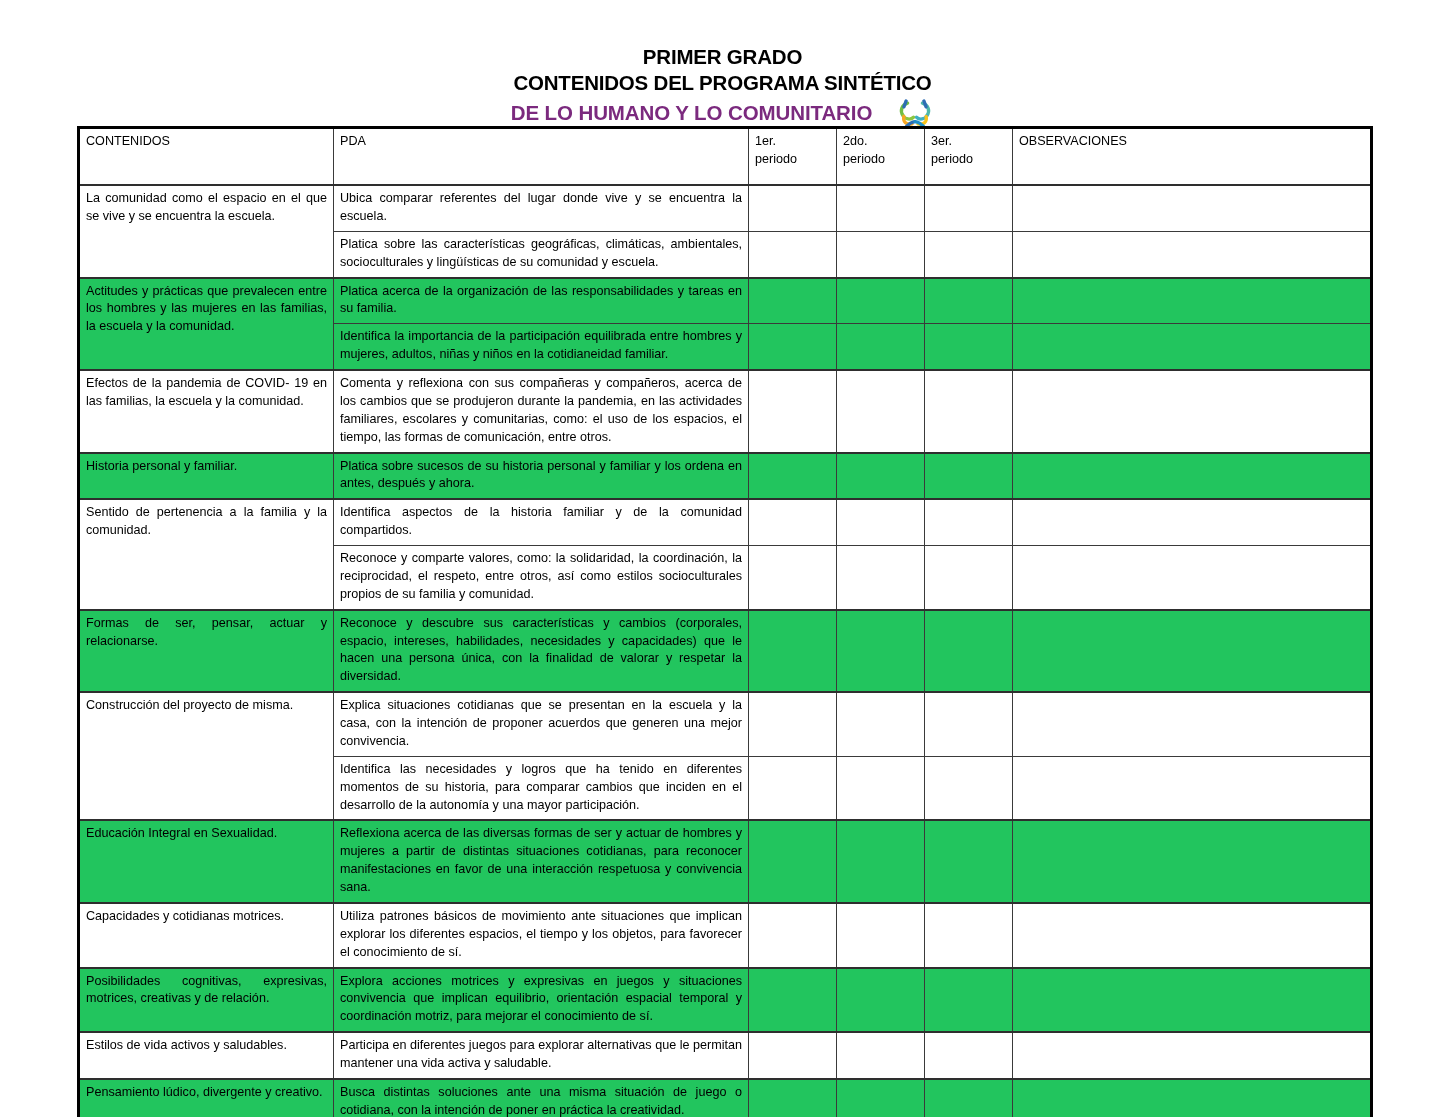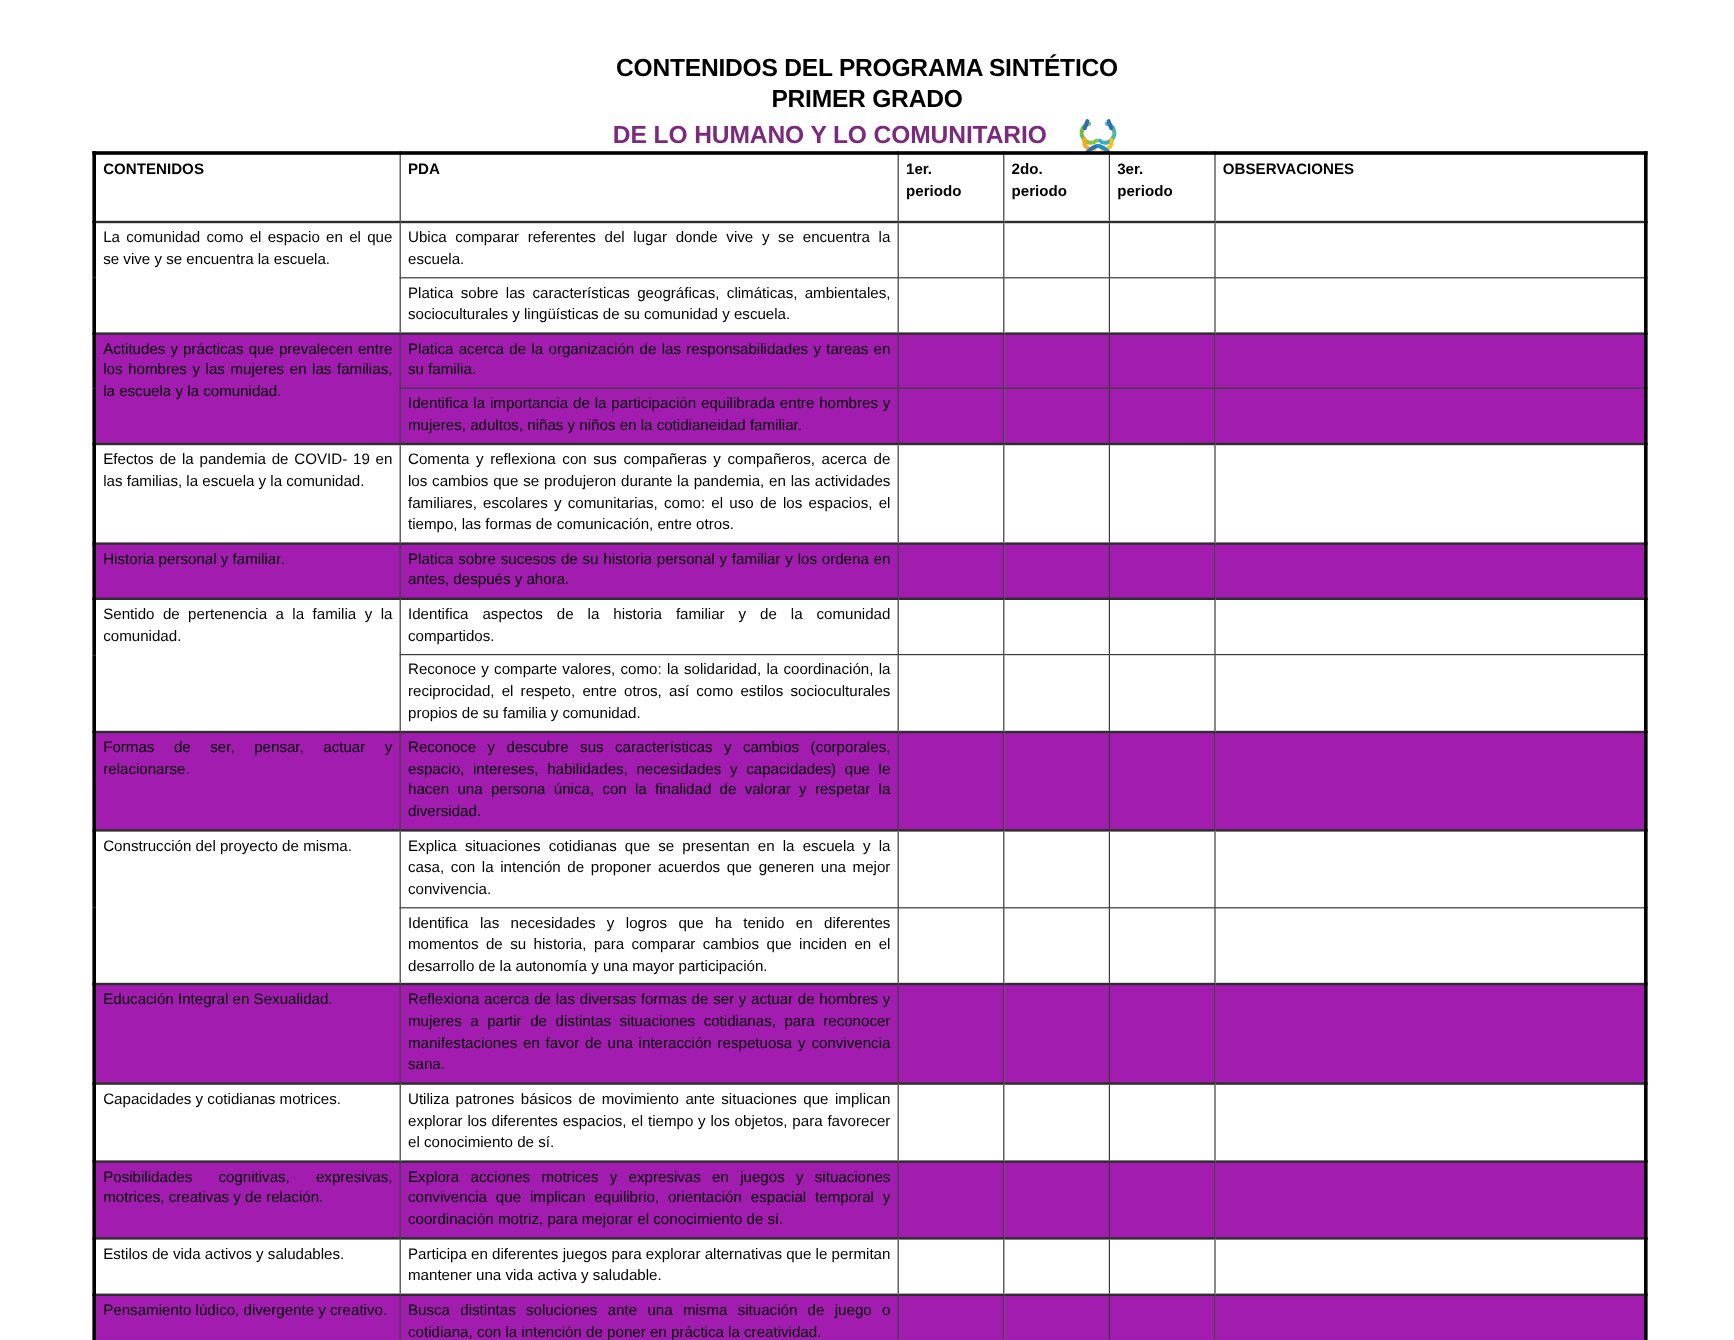--- a/index.html
+++ b/index.html
@@ -60,57 +60,57 @@
     padding:4px 6px 5px 6px;
     font-size:12.6px;
     line-height:1.42;
     text-align:justify;
     text-justify:inter-word;
     hyphens:none;
     background:#ffffff;
   }
   thead th{
     border:3px solid #000;
-    font-weight:bold;
+    font-weight:normal;
     font-size:17px;
     text-align:center;
     vertical-align:middle;
     padding:6px 4px;
     line-height:1.25;
     height:46px;
   }
   
   col.c-cont{width:255px;}
   col.c-pda{width:415px;}
   col.c-p1{width:88px;}
   col.c-p2{width:88px;}
   col.c-p3{width:88px;}
   col.c-obs{width:359px;}
 
   td.cell-cont{text-align:justify;}
   td.cell-pda{text-align:justify;}
   td.cell-per, td.cell-obs{text-align:left;}
 
   
-  tr.shade td{background:#a21caf;}
+  tr.shade td{background:#22c55e;}
 
   
   tr.group-start td{border-top:2.5px solid #2e2e2e;}
   tbody tr:last-child td{border-bottom:3px solid #000;}
 
   td.mid{vertical-align:middle;}
 </style>
 </head>
 <body>
 
 <div class="page">
 
   <div class="title-block">
+    <div class="title-line">PRIMER GRADO</div>
     <div class="title-line">CONTENIDOS DEL PROGRAMA SINTÉTICO</div>
-    <div class="title-line">PRIMER GRADO</div>
     <div class="subtitle-row">
       <span class="title-accent">DE LO HUMANO Y LO COMUNITARIO</span>
       <span class="logo">
         <svg viewBox="0 0 100 92" width="38" height="34" aria-hidden="true">
 
           <path d="M30 14 C14 18, 8 36, 18 48" fill="none" stroke="#6FBE44" stroke-width="9" stroke-linecap="round"></path>
           <path d="M18 48 C24 58, 38 60, 46 52" fill="none" stroke="#8CC63F" stroke-width="9" stroke-linecap="round"></path>
 
           <path d="M70 14 C86 18, 92 36, 82 48" fill="none" stroke="#4FB8A8" stroke-width="9" stroke-linecap="round"></path>
           <path d="M82 48 C76 58, 62 60, 54 52" fill="none" stroke="#3FAFC0" stroke-width="9" stroke-linecap="round"></path>

